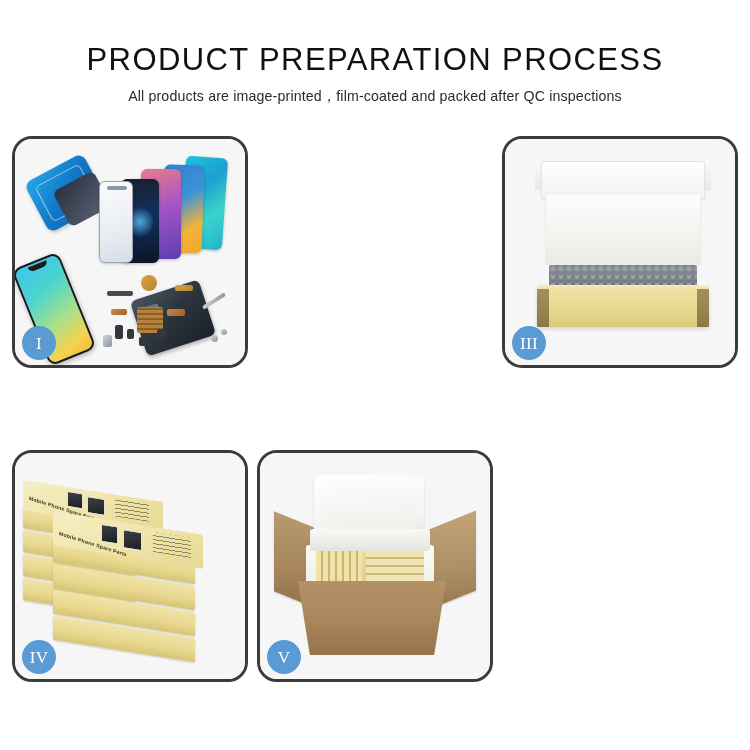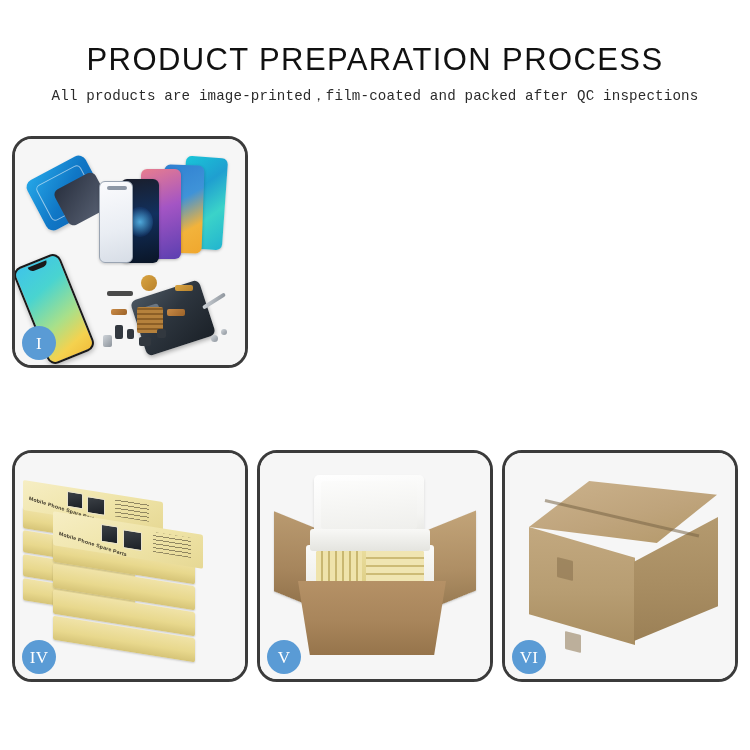--- a/index.html
+++ b/index.html
@@ -35,21 +35,21 @@
     font-size: 31px;
     font-weight: 400;
     letter-spacing: 1.4px;
     color: #111111;
     line-height: 36px;
     white-space: nowrap;
   }
 
   .page-subtitle {
     margin-top: 9px;
-    font-family: Liberation Mono, monospace;
+    font-family: Liberation Sans, sans-serif;
     font-size: 14.2px;
     font-weight: 400;
     letter-spacing: 0.15px;
     color: #2b2b2b;
     line-height: 18px;
     white-space: nowrap;
   }
 
   
   .grid {
@@ -447,20 +447,32 @@
         <div class="part dark" style="left:124px; top:198px; width:12px; height:9px;"></div>
         <div class="part dark" style="left:142px; top:190px; width:9px;  height:9px;"></div>
         <div class="part silver" style="left:186px; top:160px; width:26px; height:4px; transform:rotate(-32deg);"></div>
         <div class="part silver round" style="left:196px;top:196px;width:7px;height:7px;"></div>
         <div class="part silver round" style="left:206px;top:190px;width:6px;height:6px;"></div>
       </div>
       <div class="badge">I</div>
     </div>
 
 
+    <div class="panel r0 c2">
+      <div class="panel-stage">
+        <div class="p3-lid-l"></div>
+        <div class="p3-lid-r"></div>
+        <div class="p3-lid"></div>
+        <div class="p3-foamwall"></div>
+        <div class="p3-grey"></div>
+        <div class="p3-boxtop"></div>
+        <div class="p3-box"></div>
+      </div>
+      <div class="badge">III</div>
+    </div>
 
     <div class="panel r1 c0">
       <div class="panel-stage p4">
 
         <div class="p4-box" style="left:8px;  top:62px;  width:112px; height:22px; transform:skewY(9deg);"></div>
         <div class="p4-box" style="left:8px;  top:86px;  width:112px; height:22px; transform:skewY(9deg);"></div>
         <div class="p4-box" style="left:8px;  top:110px; width:112px; height:22px; transform:skewY(9deg);"></div>
         <div class="p4-box" style="left:8px;  top:134px; width:112px; height:22px; transform:skewY(9deg);"></div>
 
         <div class="p4-box" style="left:38px; top:96px;  width:142px; height:24px; transform:skewY(9deg);"></div>
@@ -491,26 +503,15 @@
         <div class="p5-flapR"></div>
         <div class="p5-foamlid"></div>
         <div class="p5-foambox"></div>
         <div class="p5-foamlid2"></div>
         <div class="p5-inner"></div>
         <div class="p5-body"></div>
       </div>
       <div class="badge">V</div>
     </div>
 
-    <div class="panel r1 c2">
-      <div class="panel-stage">
-        <div class="p6-top"></div>
-        <div class="p6-left"></div>
-        <div class="p6-right"></div>
-        <div class="p6-seam"></div>
-        <div class="p6-tape1"></div>
-        <div class="p6-tape2"></div>
-      </div>
-      <div class="badge">VI</div>
-    </div>
 
   </div>
 </div>
 
 </body></html>

